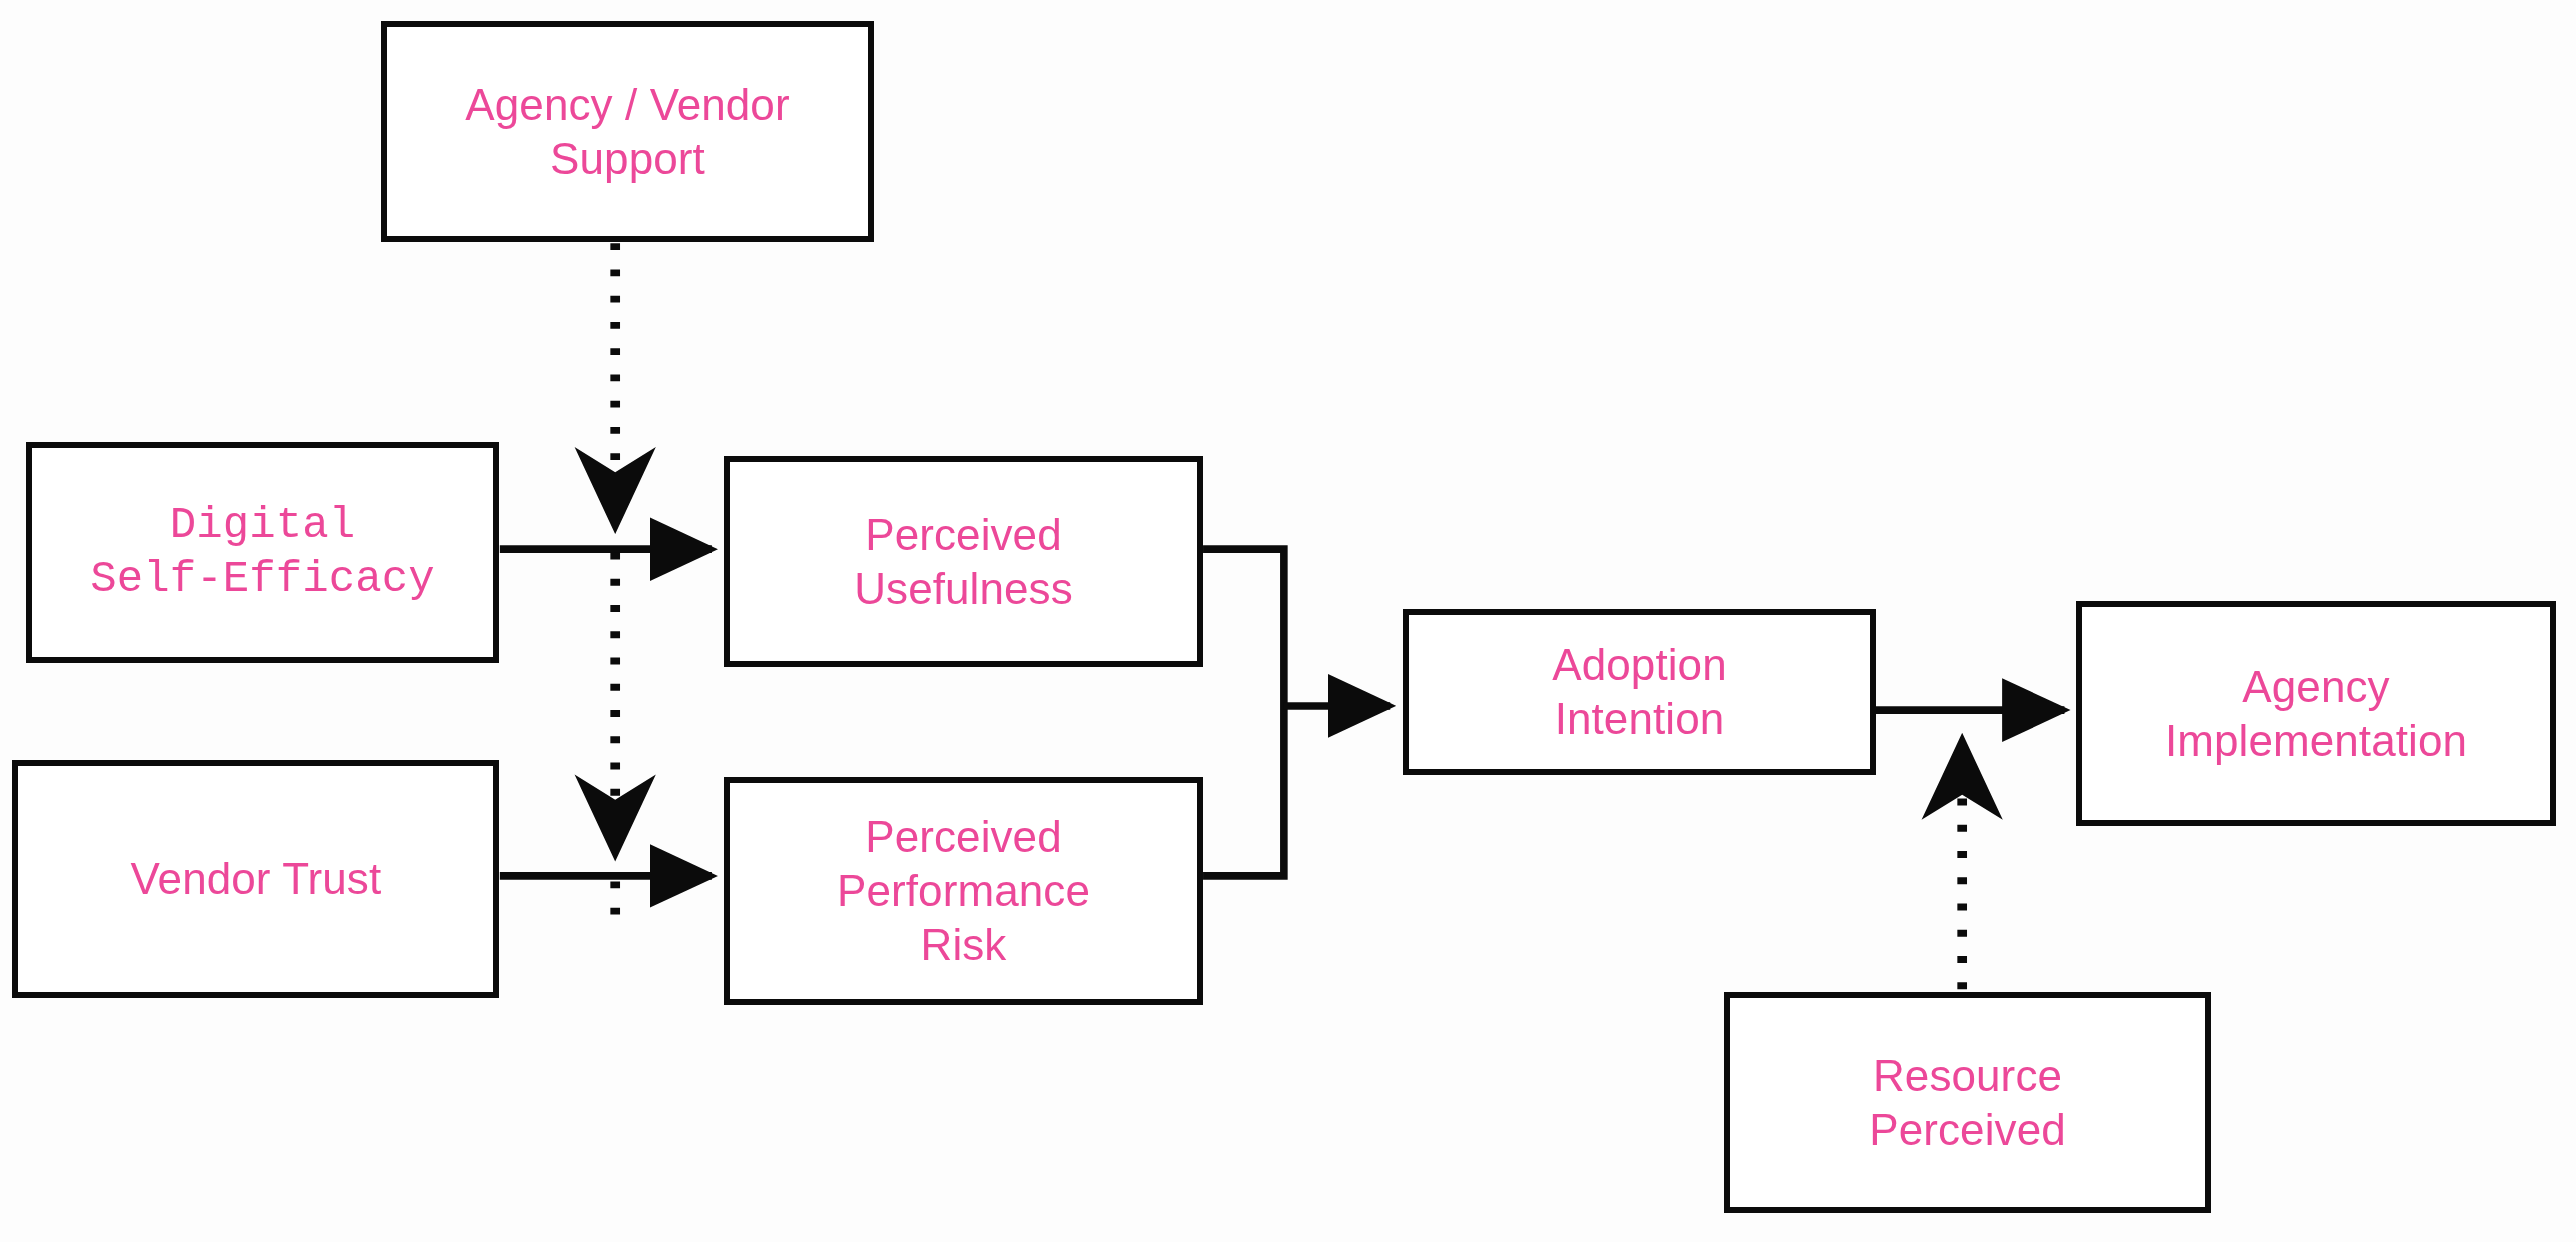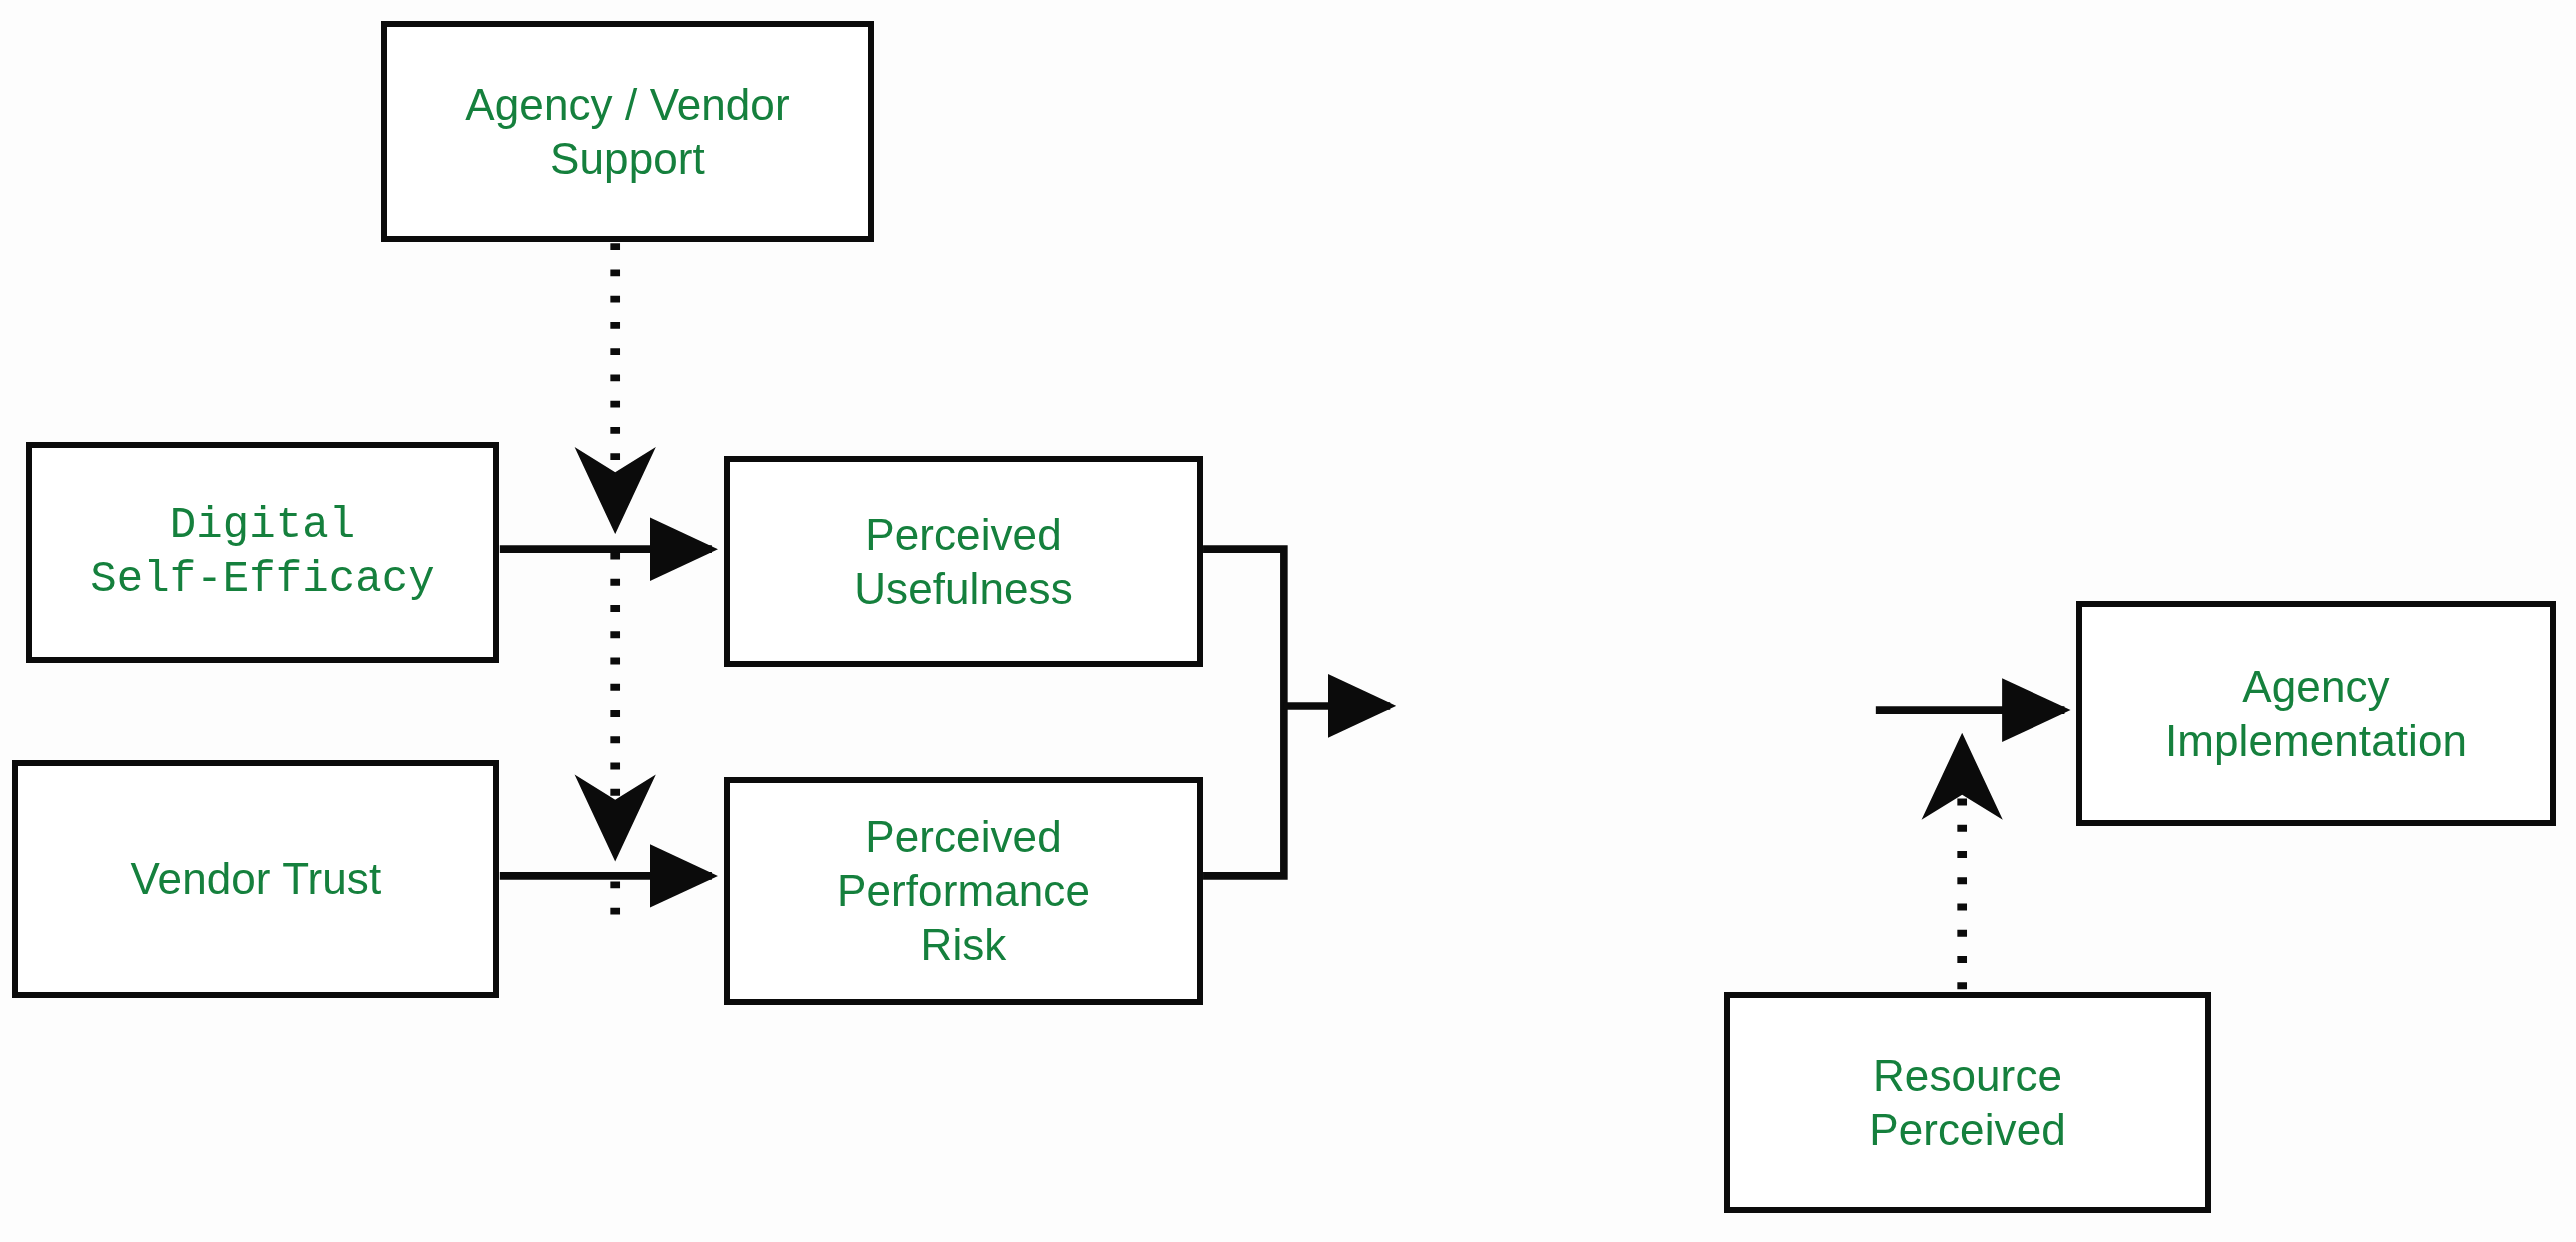--- a/index.html
+++ b/index.html
@@ -19,21 +19,21 @@
     border:6.2px solid #0b0b0b;
     display:flex;
     align-items:center;
     justify-content:center;
     text-align:center;
     z-index:3;
   }
   .node .label{
     font-size:44px;
     line-height:1.22;
-    color:#15803d;
+    color:#ec4899;
     letter-spacing:0.1px;
     white-space:pre-line;
     padding:0 9.7px;
   }
 </style>
 </head>
 <body>
 
 <div id="diagram-root">
 
@@ -86,20 +86,24 @@
     <span class="label">Perceived
 Usefulness</span>
   </div>
 
   <div class="node" style="left:724px;top:777px;width:479px;height:228px;">
     <span class="label">Perceived
 Performance
 Risk</span>
   </div>
 
+  <div class="node" style="left:1403px;top:609px;width:473px;height:166px;">
+    <span class="label">Adoption
+Intention</span>
+  </div>
 
   <div class="node" style="left:2076px;top:601px;width:480px;height:225px;">
     <span class="label">Agency
 Implementation</span>
   </div>
 
   <div class="node" style="left:1724px;top:992px;width:487px;height:221px;">
     <span class="label">Resource
 Perceived</span>
   </div>

